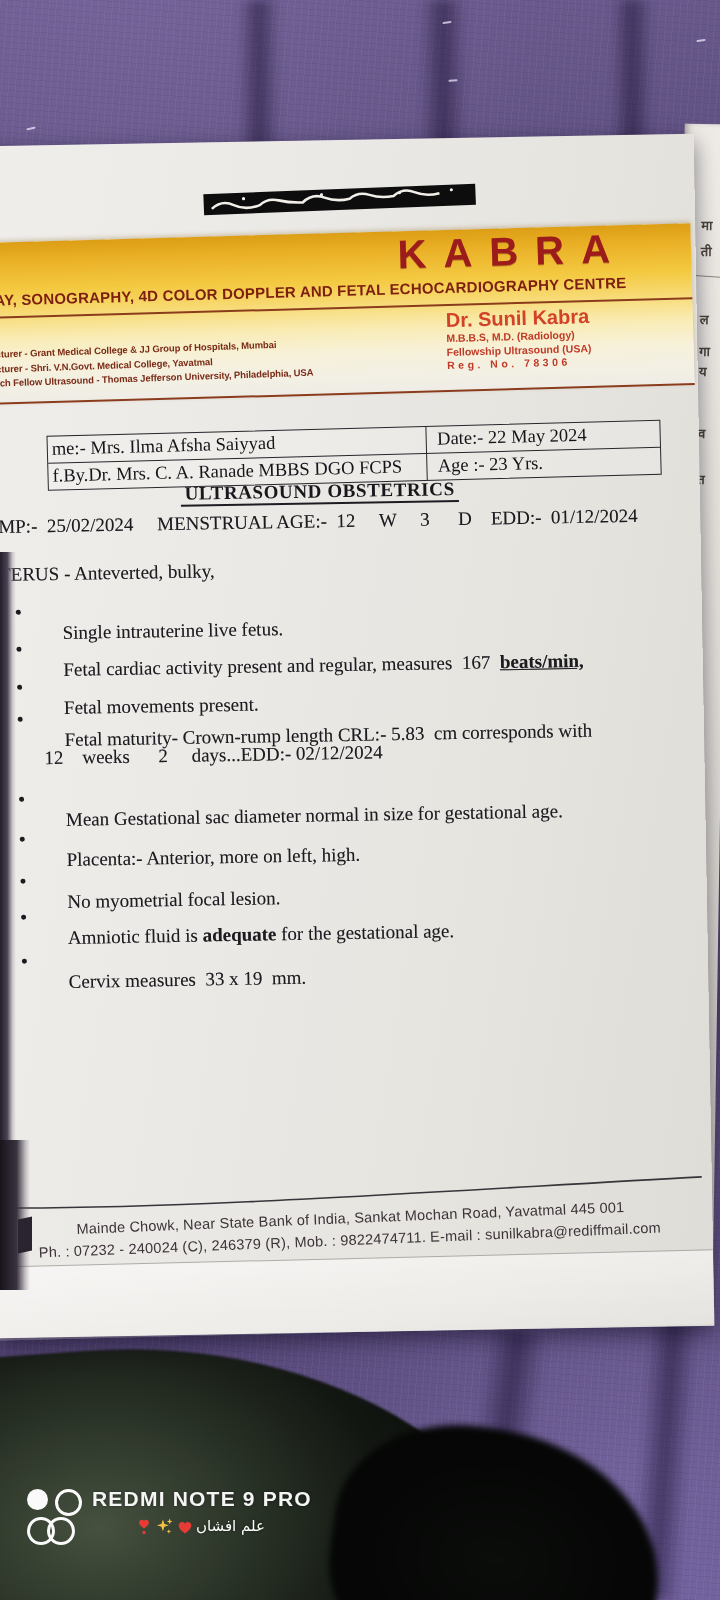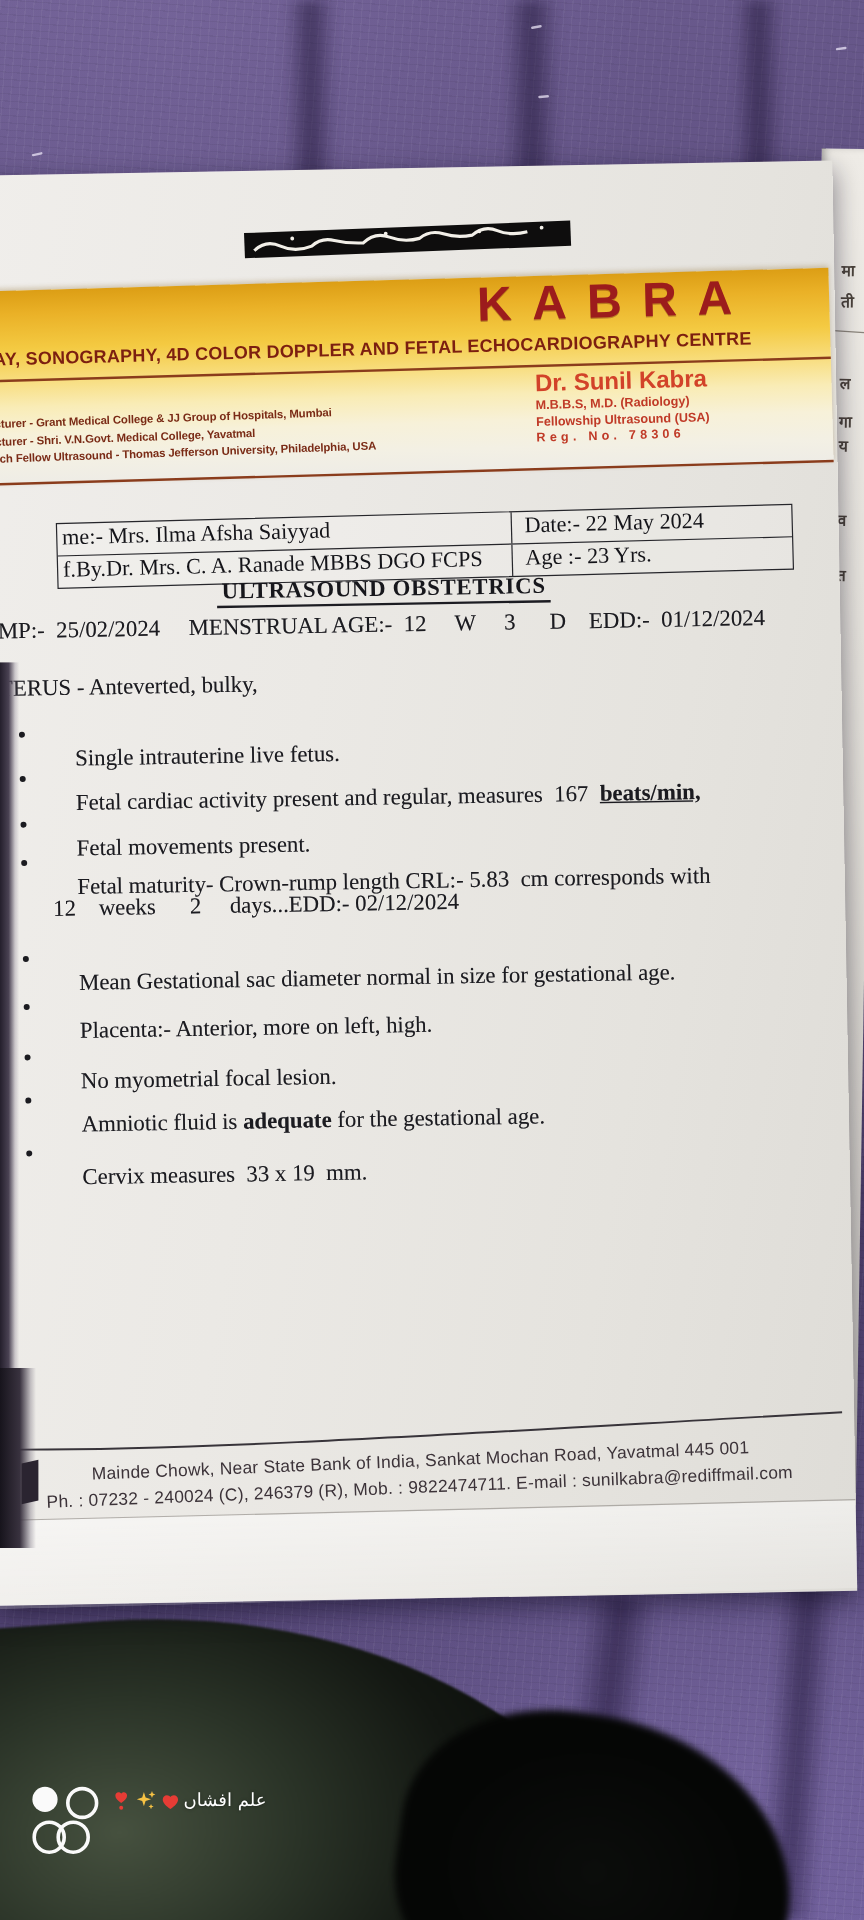--- a/index.html
+++ b/index.html
@@ -85,21 +85,21 @@
   .stack-notch{position:absolute;left:18px;top:1218px;width:14px;height:34px;background:#2a2430;transform:skewY(-12deg);}
 
   
   .wm{position:absolute;left:26px;top:1486px;display:flex;align-items:flex-start;color:#f5f5f5;}
   .wm-logo{position:relative;width:56px;height:60px;margin-right:10px;}
   .wm-c1{position:absolute;left:1px;top:3px;width:21px;height:21px;border-radius:50%;background:#fafafa;}
   .wm-c2{position:absolute;left:29px;top:3px;width:21px;height:21px;border-radius:50%;border:3px solid #fafafa;}
   .wm-i1{position:absolute;left:1px;top:31px;width:22px;height:22px;border-radius:50%;border:3px solid #fafafa;}
   .wm-i2{position:absolute;left:21px;top:31px;width:22px;height:22px;border-radius:50%;border:3px solid #fafafa;}
   .wm-text .device{font-weight:bold;font-size:21px;letter-spacing:1.2px;line-height:26px;text-shadow:0 0 3px rgba(0,0,0,.45);}
-  .caption-row{display:flex;align-items:center;gap:2px;margin-top:4px;}
+  .caption-row{display:flex;align-items:center;gap:2px;margin-top:4px;justify-content:center;}
   .caption{font-family:"DejaVu Sans",sans-serif;font-size:15px;color:#fff;margin-right:4px;text-shadow:0 0 3px rgba(0,0,0,.45);}
 </style>
 </head>
 <body>
 
 <div class="scene">
 
   <div class="fold" style="left:238px;top:0;width:42px;height:200px;"></div>
   <div class="fold" style="left:420px;top:0;width:46px;height:210px;"></div>
   <div class="fold" style="left:612px;top:0;width:40px;height:190px;"></div>
@@ -215,20 +215,21 @@
   <div class="stack-notch"></div>
 
   <div class="wm">
     <div class="wm-logo">
       <span class="wm-c1"></span>
       <span class="wm-c2"></span>
       <span class="wm-i1"></span>
       <span class="wm-i2"></span>
     </div>
     <div class="wm-text">
+      <div class="device">REDMI NOTE 9 PRO</div>
       <div class="caption-row">
         <svg width="18" height="20" viewBox="0 0 24 26">
           <path d="M12 16.3C8.4 13.9 5.5 11.1 5.5 8.2 5.5 6 7.1 4.5 9.1 4.5c1.2 0 2.3.6 2.9 1.6.6-1 1.7-1.6 2.9-1.6 2 0 3.6 1.5 3.6 3.7 0 2.9-2.9 5.7-6.5 8.1z" fill="#e63c35"></path>
           <circle cx="12" cy="21.5" r="2.2" fill="#e63c35"></circle>
         </svg>
         <svg width="19" height="19" viewBox="0 0 24 24">
           <path d="M10 3 L11.8 8.7 L17.5 10.5 L11.8 12.3 L10 18 L8.2 12.3 L2.5 10.5 L8.2 8.7 Z" fill="#f6c244"></path>
           <path d="M18.5 2 l1 2.6 2.6 1 -2.6 1 -1 2.6 -1 -2.6 -2.6 -1 2.6 -1 z" fill="#f6c244"></path>
           <path d="M17.5 15.5 l.8 2 2 .8 -2 .8 -.8 2 -.8 -2 -2 -.8 2 -.8 z" fill="#f6c244"></path>
         </svg>

